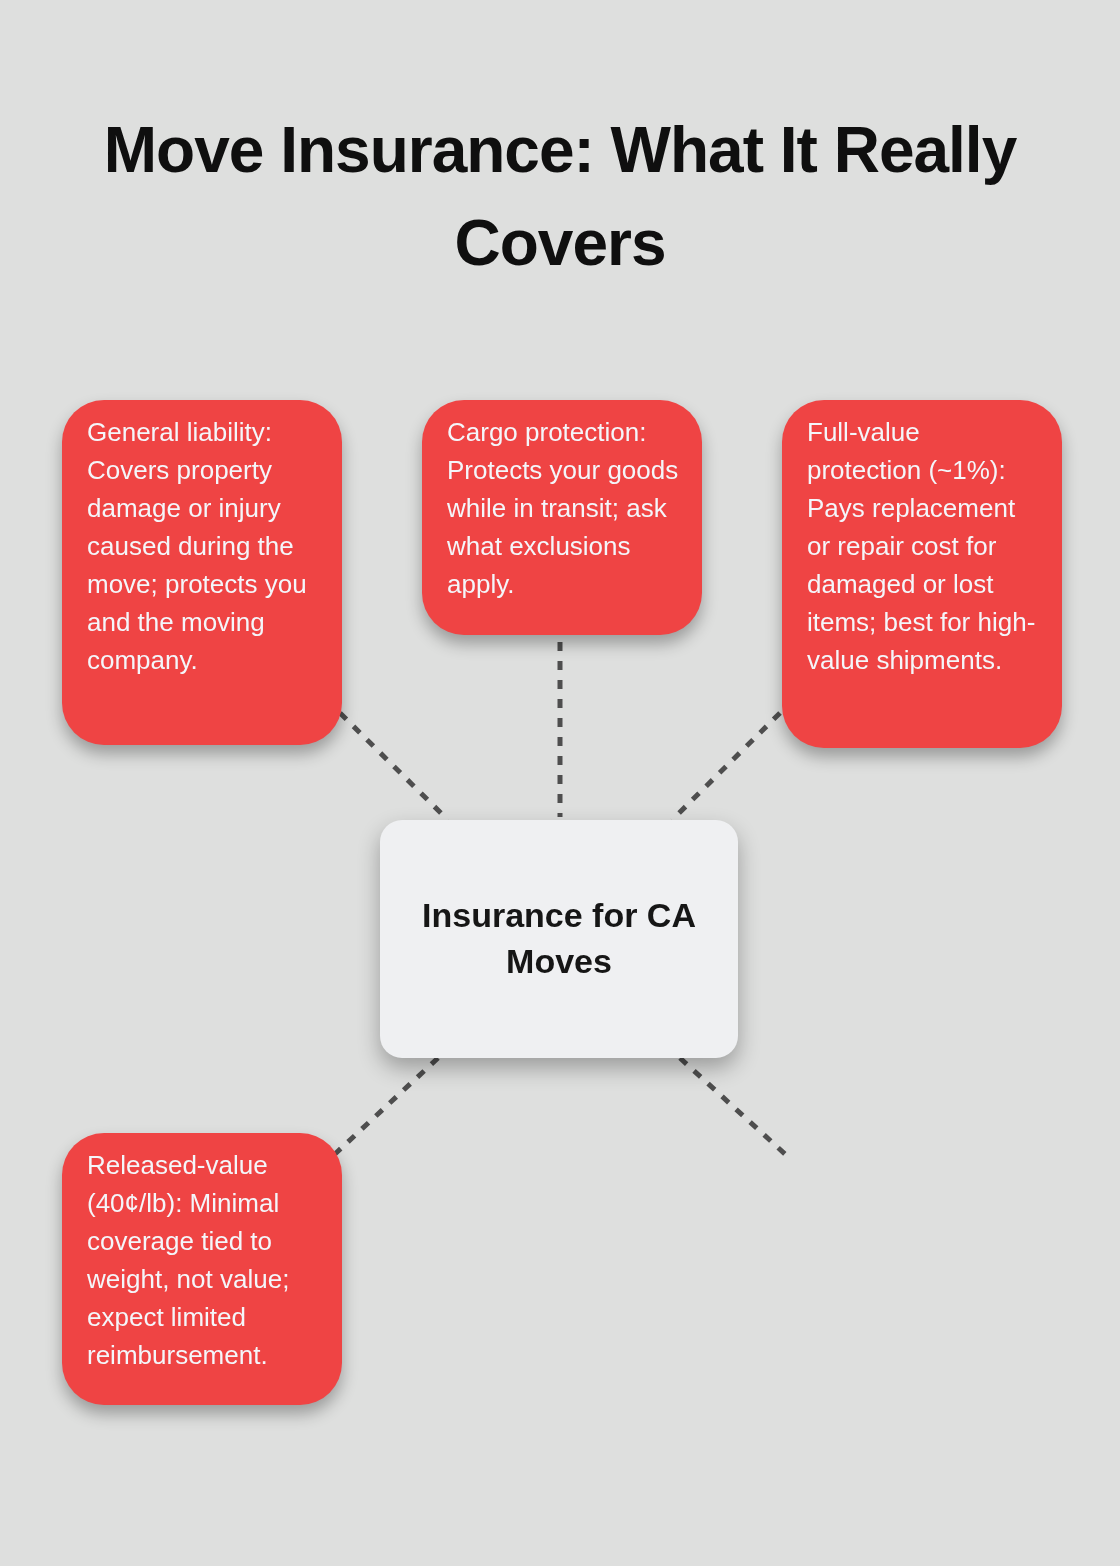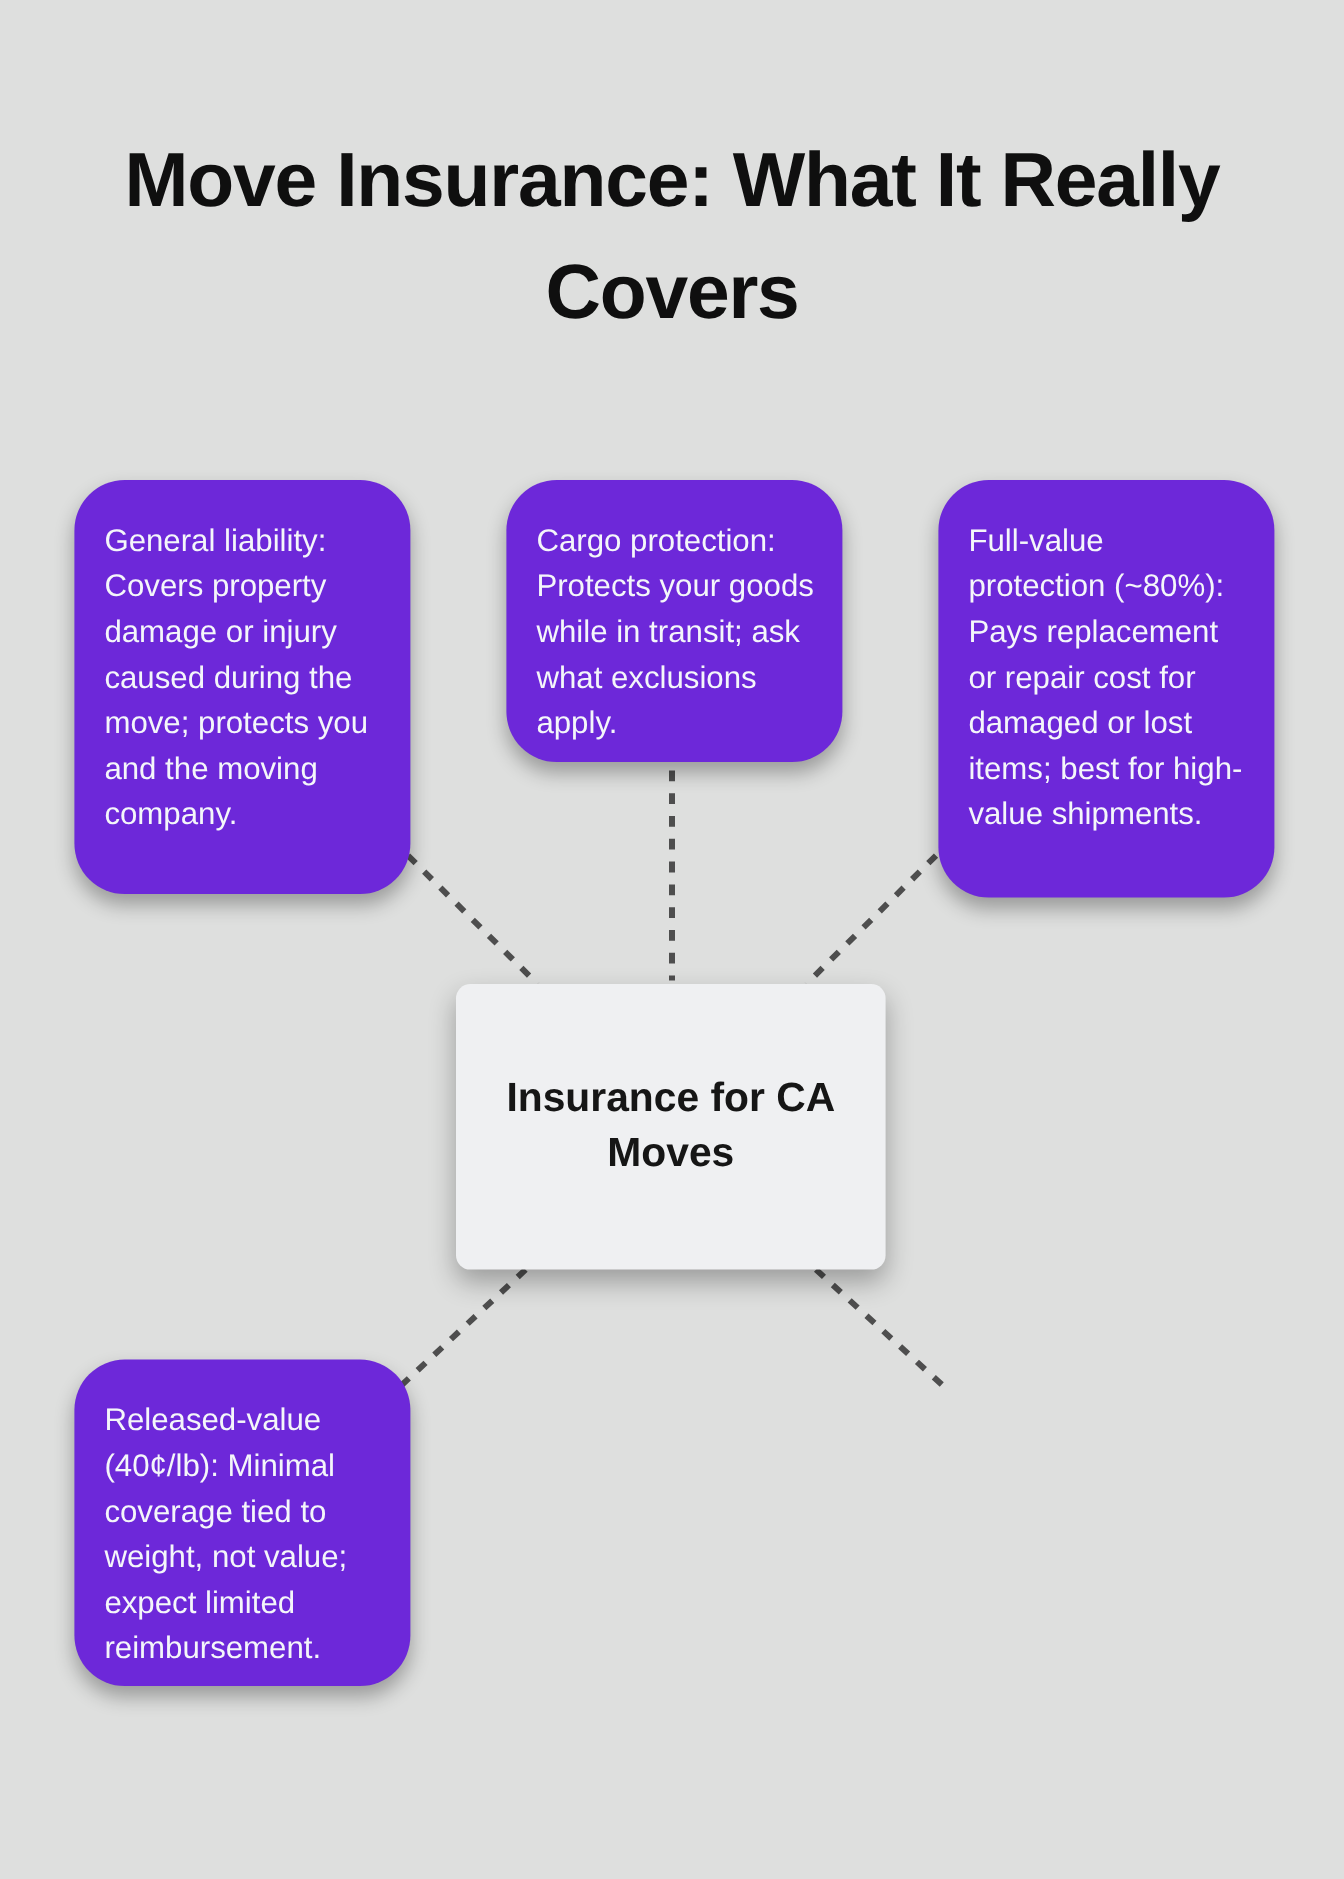--- a/index.html
+++ b/index.html
@@ -41,46 +41,46 @@
     width: 1120px;
     height: 1566px;
   }
   .connectors line {
     stroke: #4e4e4e;
     stroke-width: 5;
     stroke-dasharray: 9 10;
   }
   .node {
     position: absolute;
-    background: #6d28d9;
+    background: #ef4444;
     border-radius: 42px;
     box-shadow: 0 9px 16px rgba(0,0,0,0.30);
     box-sizing: border-box;
-    padding: 32px 22px 0 25px;
+    padding: 14px 22px 0 25px;
   }
   .node p {
     margin: 0;
     color: #f4f6fa;
     font-size: 26px;
     line-height: 1.46;
     font-weight: 400;
   }
   .node-tl { left: 62px;  top: 400px; width: 280px; height: 345px; }
   .node-tc { left: 422px; top: 400px; width: 280px; height: 235px; }
   .node-tr { left: 782px; top: 400px; width: 280px; height: 348px; }
   .node-bl { left: 62px;  top: 1133px; width: 280px; height: 272px; }
   .node-br { left: 782px; top: 1133px; width: 280px; height: 272px; }
   .center-node {
     position: absolute;
     left: 380px;
     top: 820px;
     width: 358px;
     height: 238px;
     background: #eff0f2;
-    border-radius: 12px;
+    border-radius: 22px;
     box-shadow: 0 10px 22px rgba(0,0,0,0.30);
     display: flex;
     align-items: center;
     justify-content: center;
     text-align: center;
     box-sizing: border-box;
     padding: 0 28px;
   }
   .center-node span {
     font-size: 34px;
@@ -106,21 +106,21 @@
 
   <div class="node node-tl">
     <p>General liability: Covers property damage or injury caused during the move; protects you and the moving company.</p>
   </div>
 
   <div class="node node-tc">
     <p>Cargo protection: Protects your goods while in transit; ask what exclusions apply.</p>
   </div>
 
   <div class="node node-tr">
-    <p>Full-value protection (~80%): Pays replacement or repair cost for damaged or lost items; best for high-value shipments.</p>
+    <p>Full-value protection (~1%): Pays replacement or repair cost for damaged or lost items; best for high-value shipments.</p>
   </div>
 
   <div class="center-node">
     <span>Insurance for CA Moves</span>
   </div>
 
   <div class="node node-bl">
     <p>Released-value (40¢/lb): Minimal coverage tied to weight, not value; expect limited reimbursement.</p>
   </div>
 

